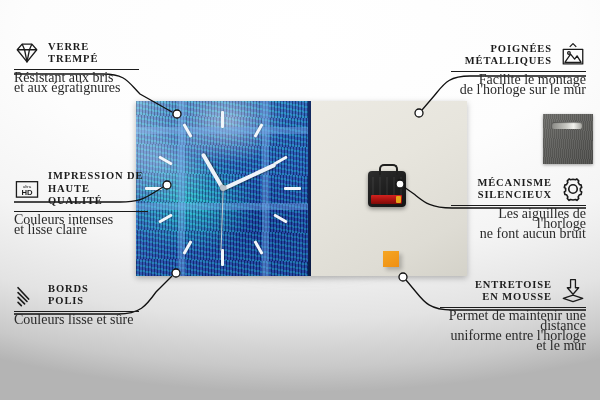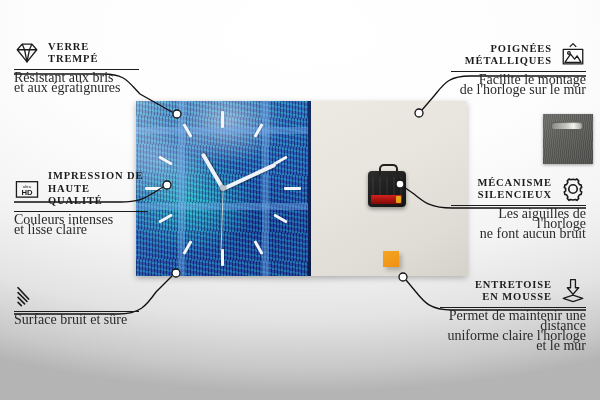--- a/index.html
+++ b/index.html
@@ -218,23 +218,25 @@
   <div class="callout left" style="left:14px;top:282px;width:125px;">
     <div class="co-head">
       <svg class="ico" viewBox="0 0 32 32">
         <g stroke="#1b1b1b" stroke-width="2" stroke-linecap="round">
           <path d="M5,7 L18,21"></path>
             <path d="M5,13 L16,24"></path>
             <path d="M5,19 L13,27"></path>
             <path d="M5,25 L9,29"></path>
         </g>
       </svg>
+      <div class="co-title">BORDS
+POLIS</div>
     </div>
     <div class="co-rule" style="width:125px;"></div>
-    <div class="co-sub">Surface bruit et sûre</div>
+    <div class="co-sub">Couleurs lisse et sûre</div>
   </div>
 
   <div class="callout right" style="left:451px;top:42px;width:135px;">
     <div class="co-head">
       <div class="co-title">POIGNÉES
 MÉTALLIQUES</div>
       <svg class="ico" viewBox="0 0 32 32">
         <g fill="none" stroke="#1b1b1b" stroke-width="1.6" stroke-linejoin="round">
           <path d="M12,6 L16,2 L20,6"></path>
           <rect x="4" y="9" width="24" height="18"></rect>
@@ -270,16 +272,16 @@
 EN MOUSSE</div>
       <svg class="ico" viewBox="0 0 32 32">
         <g fill="none" stroke="#1b1b1b" stroke-width="1.6" stroke-linejoin="round">
           <path d="M13,2 L19,2 L19,12 L23,12 L16,20 L9,12 L13,12 Z"></path>
           <path d="M16,21 L28,25 L16,29 L4,25 Z"></path>
         </g>
       </svg>
     </div>
     <div class="co-rule" style="width:146px;"></div>
     <div class="co-sub">Permet de maintenir une distance
-uniforme claire l'horloge et le mur</div>
+uniforme entre l'horloge et le mur</div>
   </div>
 
 </div>
 
 </body></html>

